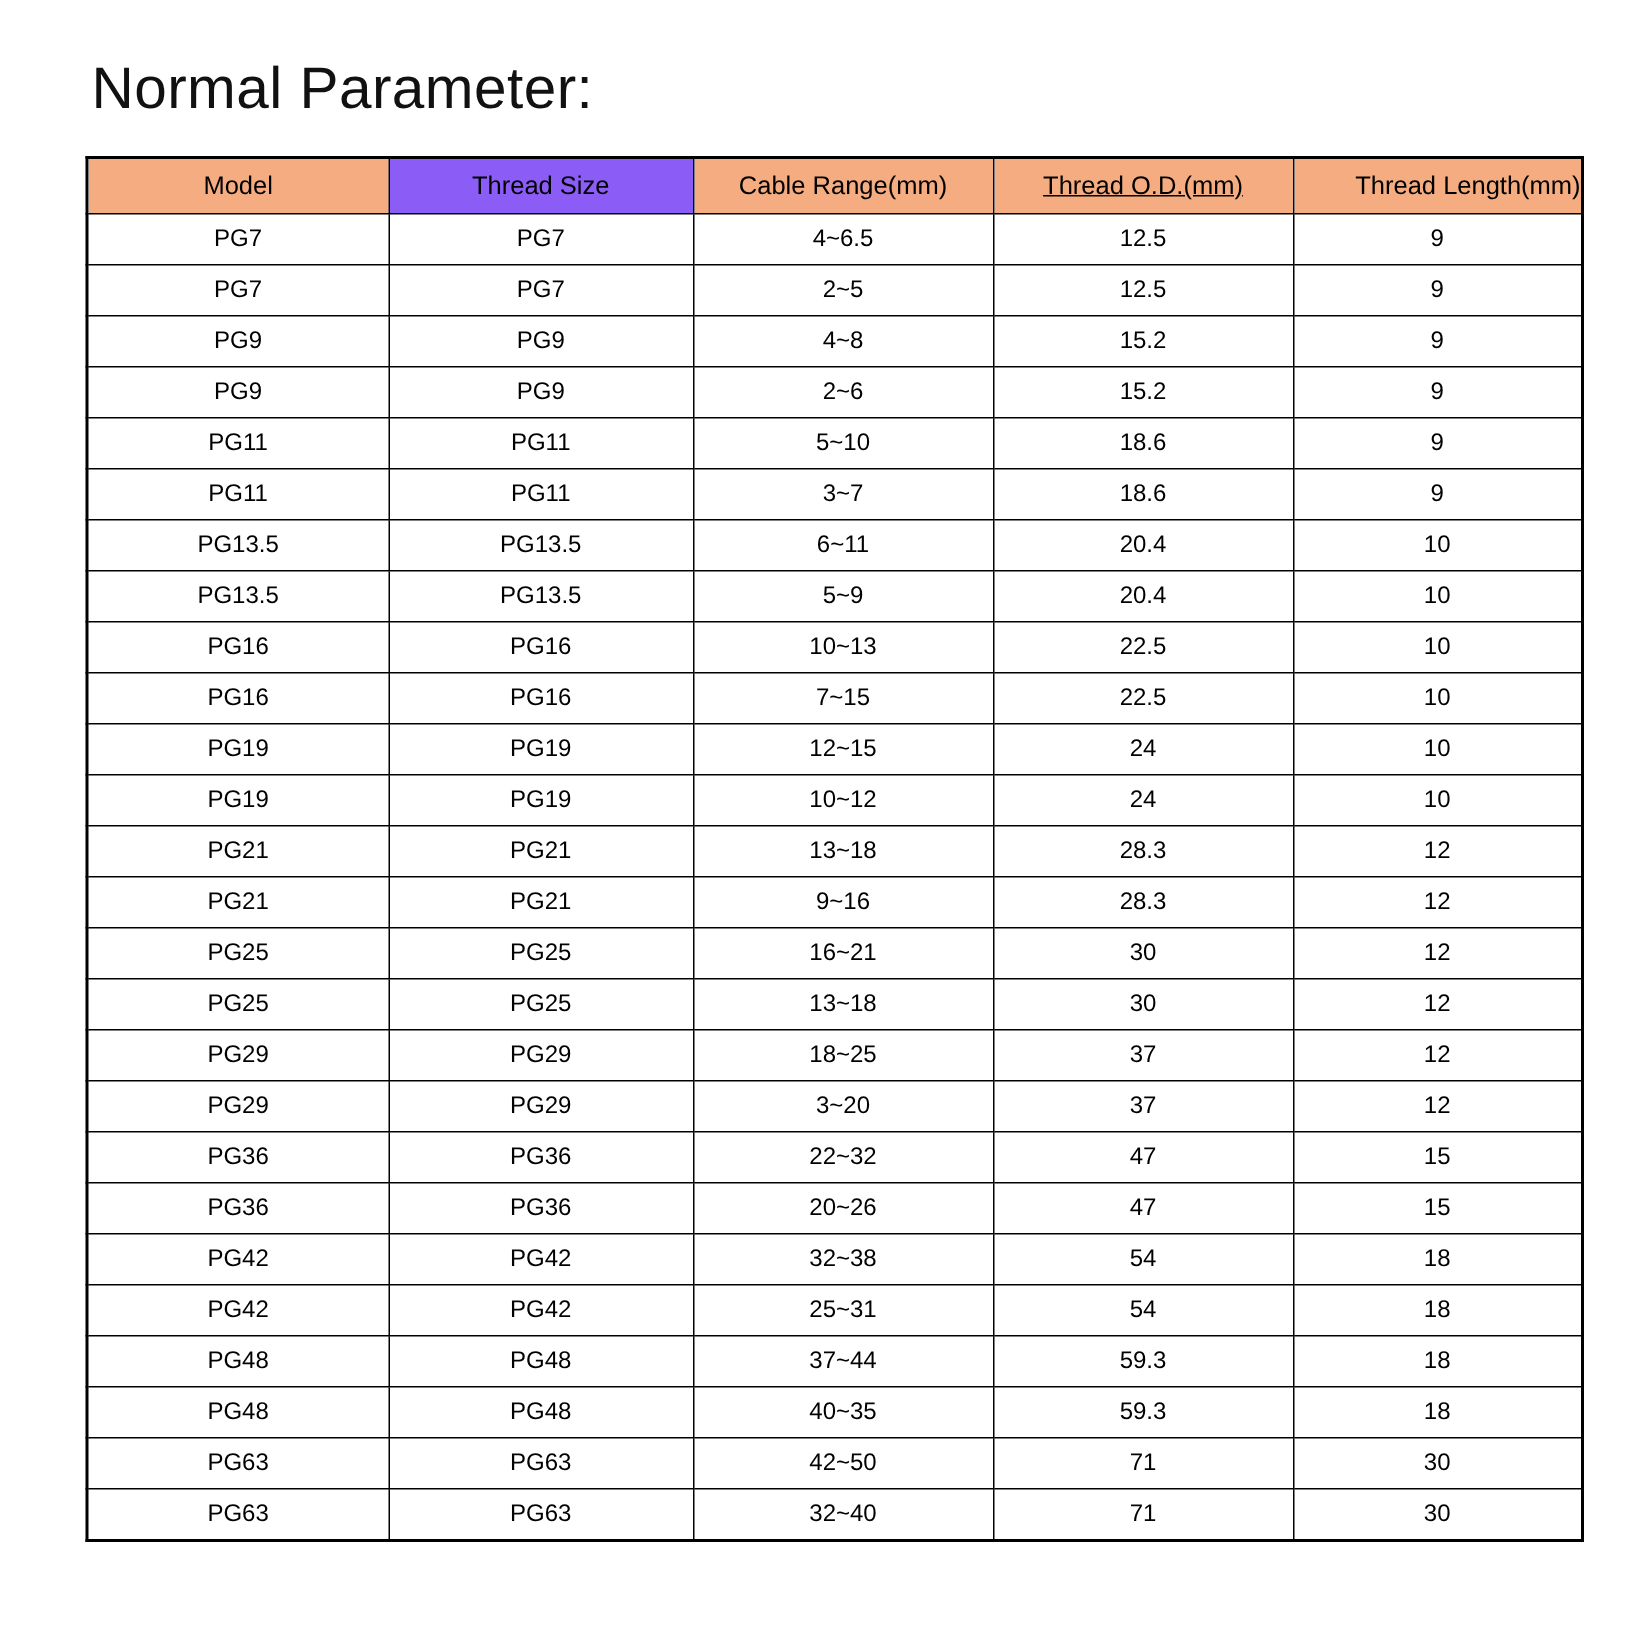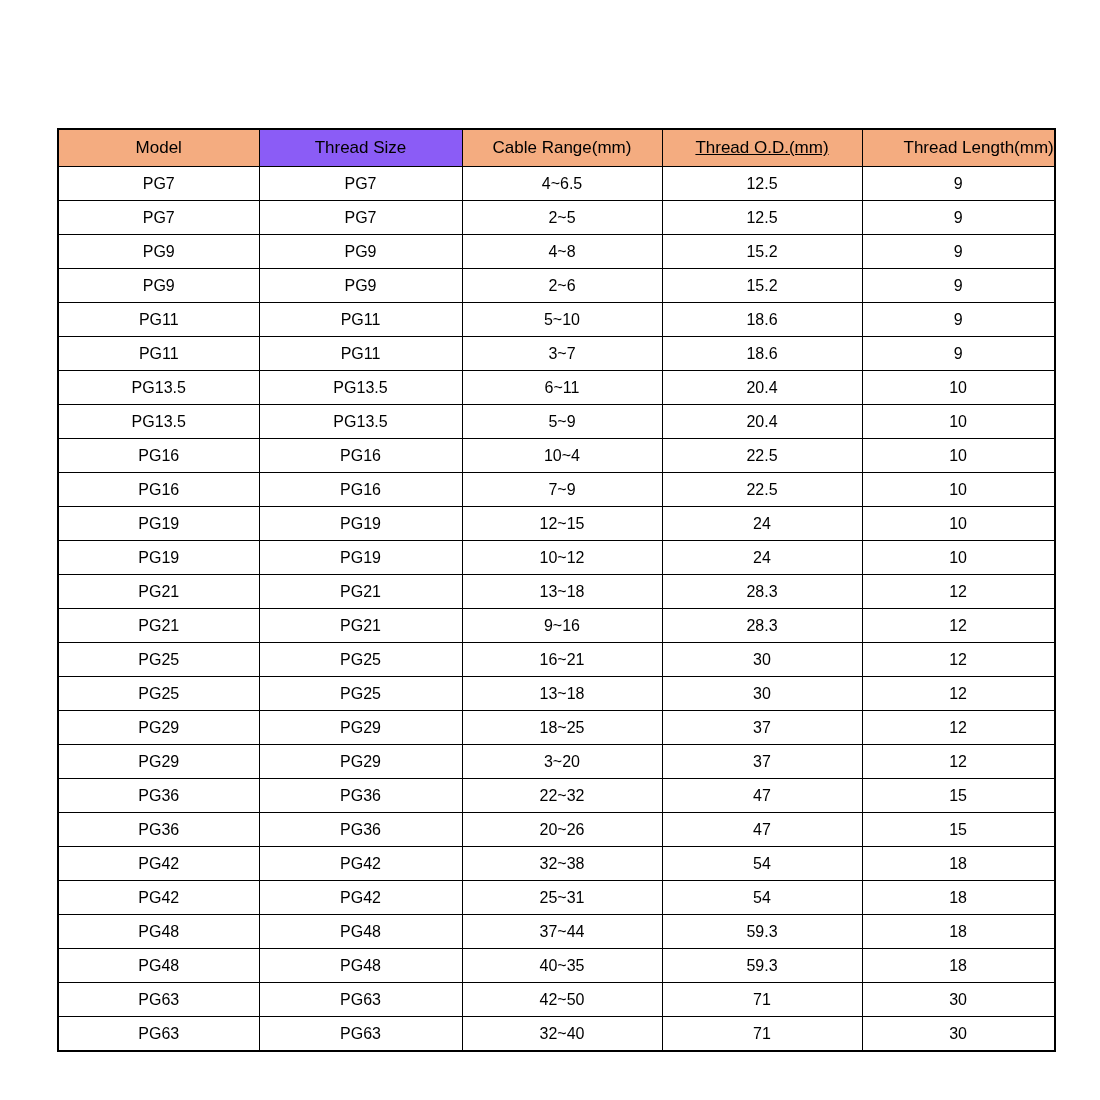--- a/index.html
+++ b/index.html
@@ -23,21 +23,21 @@
     margin: 0;
     font-size: 39px;
     font-weight: 400;
     letter-spacing: 0.3px;
     color: #111111;
     white-space: nowrap;
   }
   table.spec-table {
     position: absolute;
     left: 57px;
-    top: 128px;
+    top: 104px;
     border-collapse: collapse;
     table-layout: fixed;
     border: 2px solid #000000;
   }
   table.spec-table th,
   table.spec-table td {
     border: 1px solid #000000;
     text-align: center;
     vertical-align: middle;
     padding: 0;
@@ -51,20 +51,21 @@
   }
   table.spec-table td {
     height: 33px;
     font-size: 16px;
   }
 </style>
 </head>
 <body>
 
 <div class="page">
+  <h1 class="title">Normal Parameter:</h1>
 
   <table class="spec-table">
     <colgroup id="colgroup">
         <col style="width: 201px;">
         <col style="width: 203px;">
         <col style="width: 200px;">
         <col style="width: 200px;">
         <col style="width: 182px;">
       </colgroup>
     <thead>
@@ -129,28 +130,28 @@
         <tr>
           <td>PG13.5</td>
           <td>PG13.5</td>
           <td>5~9</td>
           <td>20.4</td>
           <td>10</td>
         </tr>
         <tr>
           <td>PG16</td>
           <td>PG16</td>
-          <td>10~4</td>
+          <td>10~13</td>
           <td>22.5</td>
           <td>10</td>
         </tr>
         <tr>
           <td>PG16</td>
           <td>PG16</td>
-          <td>7~9</td>
+          <td>7~15</td>
           <td>22.5</td>
           <td>10</td>
         </tr>
         <tr>
           <td>PG19</td>
           <td>PG19</td>
           <td>12~15</td>
           <td>24</td>
           <td>10</td>
         </tr>

